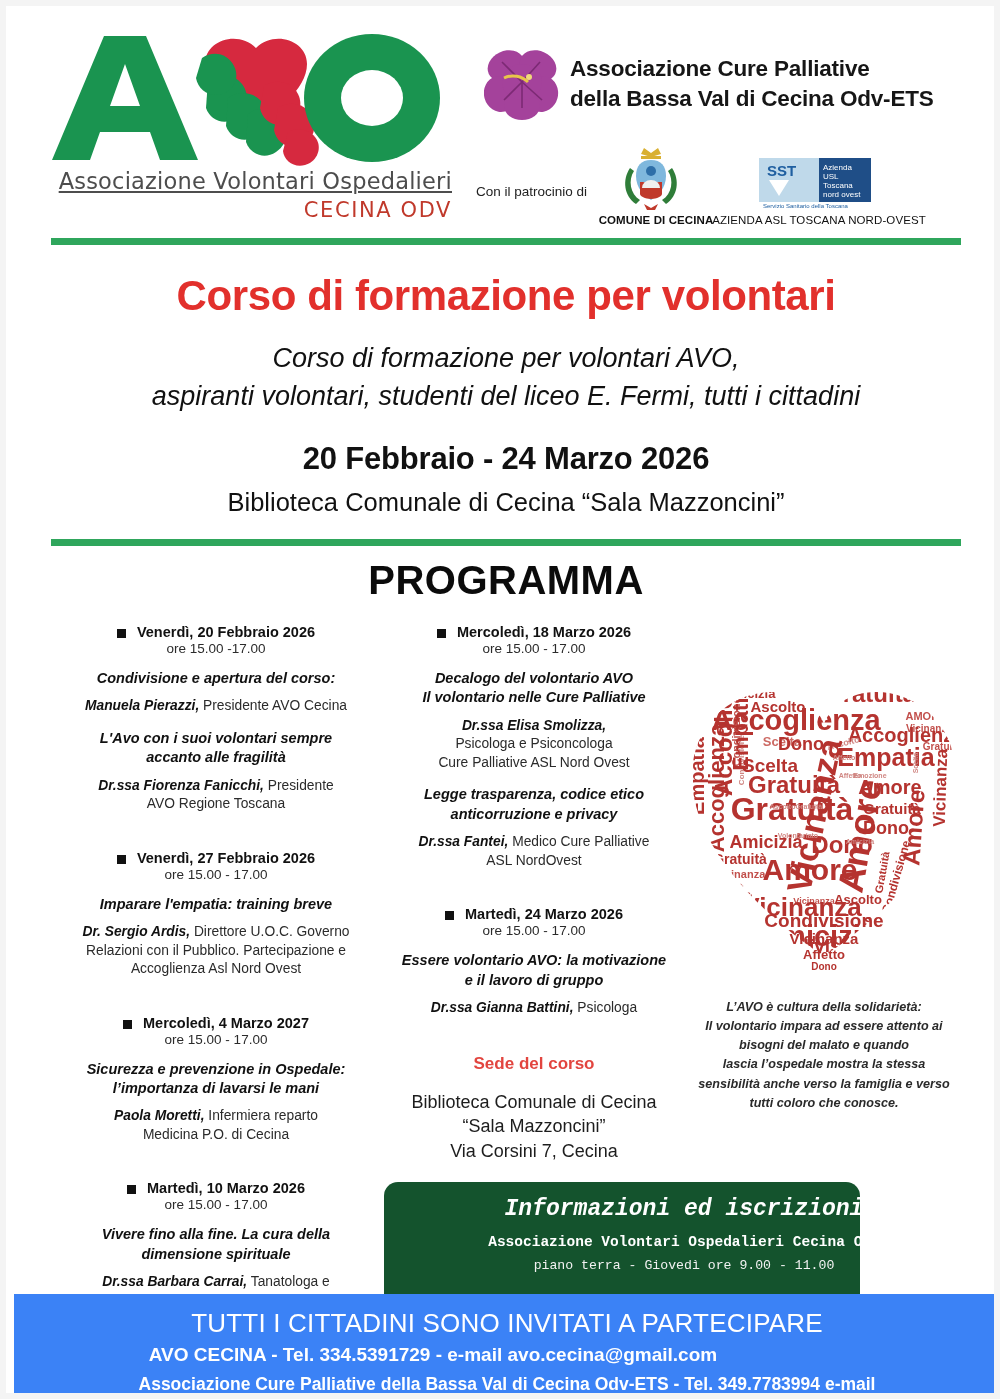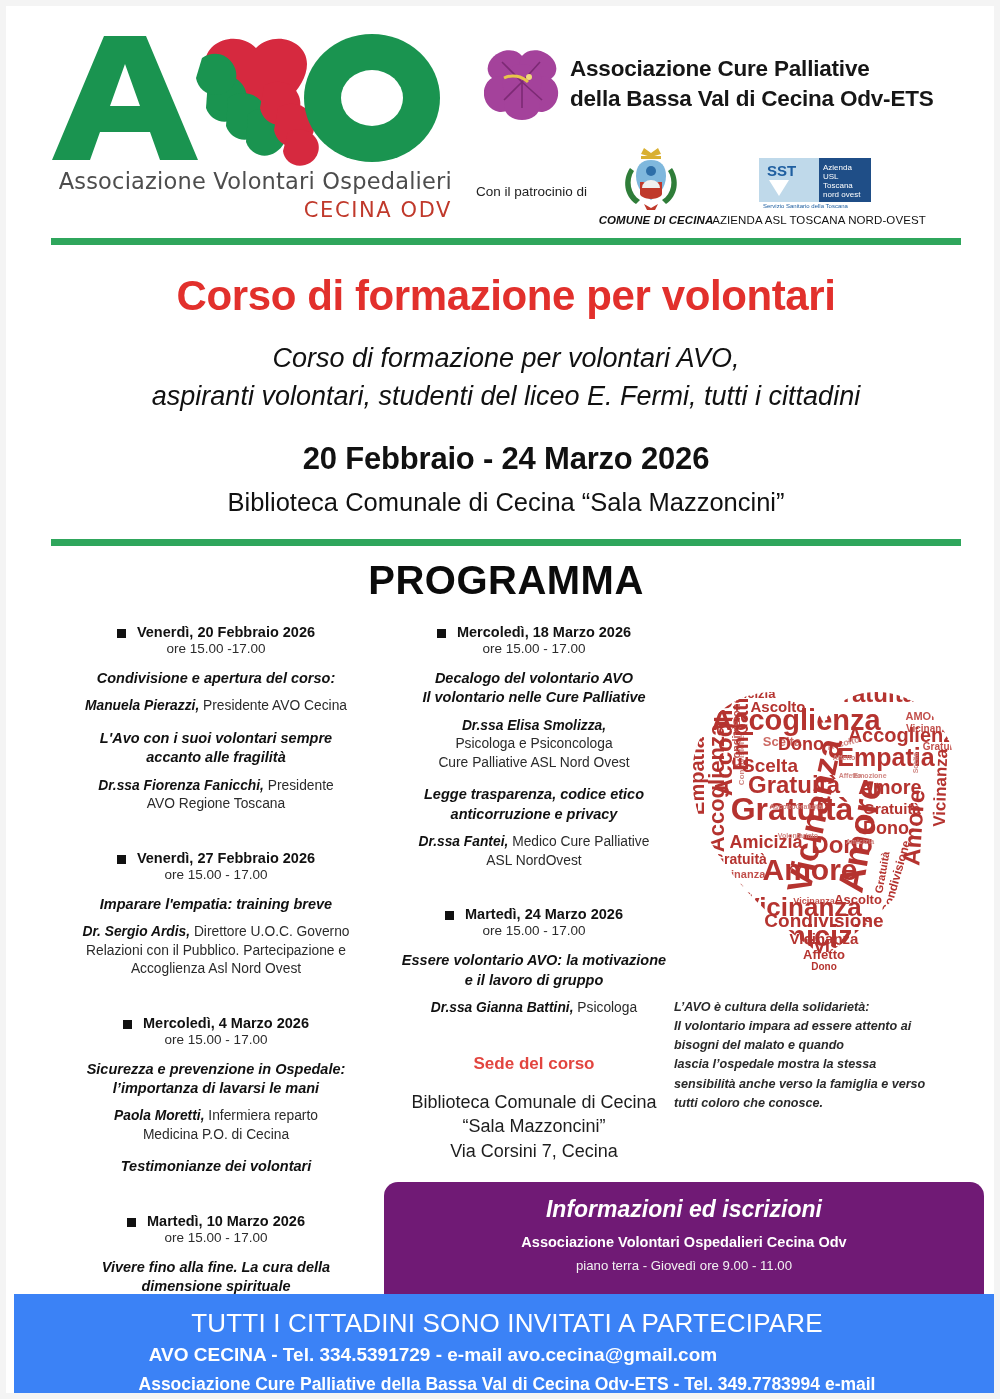--- a/index.html
+++ b/index.html
@@ -6,34 +6,34 @@
   body{font-family:"Liberation Sans",sans-serif;}
   .page{
     position:relative;width:1000px;height:1399px;background:#ffffff;
     box-sizing:border-box;border:6px solid #f4f4f4;overflow:hidden;
   }
   
   .header{position:absolute;left:0;top:0;width:1000px;height:232px;}
   .logo-avo{position:absolute;left:36px;top:22px;width:410px;height:205px;}
   .avo-mark{position:absolute;left:0;top:0;width:410px;height:140px;}
   .avo-sub{position:absolute;left:0;top:140px;width:410px;text-align:right;
-    font-size:22.5px;color:#4d4d4d;letter-spacing:.2px;font-family:"DejaVu Sans",sans-serif;}
+    font-size:22.5px;color:#4d4d4d;letter-spacing:.2px;font-family:"DejaVu Sans",sans-serif;text-decoration:underline;}
   .avo-sub2{position:absolute;left:0;top:170px;width:410px;text-align:right;
     font-size:21px;color:#c0392b;letter-spacing:1.6px;font-family:"DejaVu Sans",sans-serif;}
 
   .acp{position:absolute;left:478px;top:38px;width:500px;height:90px;}
   .acp-flower{position:absolute;left:0;top:0;width:76px;height:78px;}
   .acp-txt{position:absolute;left:86px;top:10px;font-size:22.5px;font-weight:bold;
     color:#161616;line-height:1.34;letter-spacing:-.2px;}
 
   .patro{position:absolute;left:470px;top:140px;width:520px;height:90px;}
   .patro-lab{position:absolute;left:0px;top:38px;font-size:13.5px;color:#222;}
   .crest{position:absolute;left:138px;top:0px;width:74px;height:66px;}
   .crest-cap{position:absolute;left:105px;top:68px;width:150px;text-align:center;
-    font-size:11.5px;font-weight:bold;color:#111;letter-spacing:.1px;font-style:italic;}
+    font-size:11.5px;font-weight:bold;color:#111;letter-spacing:.1px;}
   .asl{position:absolute;left:283px;top:12px;width:112px;height:52px;}
   .asl-cap{position:absolute;left:228px;top:68px;width:230px;text-align:center;
     font-size:11.5px;font-weight:normal;color:#111;letter-spacing:.1px;}
 
   
   .rule{position:absolute;left:45px;width:910px;height:7px;background:#2fa65c;}
   .rule.r1{top:232px;}
   .rule.r2{top:533px;}
 
   
@@ -65,26 +65,26 @@
   .sess-person b{font-weight:bold;font-style:italic;color:#111;}
   .gap-l{height:34px;}
 
   
   .sede{position:absolute;left:378px;top:1048px;width:300px;text-align:center;}
   .sede-h{font-size:17px;font-weight:bold;color:#e2453f;}
   .sede-l{font-size:18px;color:#1d1d1d;line-height:1.36;margin-top:16px;}
 
   
   .heart-wrap{position:absolute;left:668px;top:662px;width:300px;height:300px;}
-  .quote{position:absolute;left:668px;top:992px;width:300px;text-align:left;
+  .quote{position:absolute;left:668px;top:992px;width:300px;text-align:center;
     font-size:12.6px;font-style:italic;font-weight:bold;color:#2a2a2a;line-height:1.52;}
 
   
-  .infobox{position:absolute;left:378px;top:1176px;width:600px;height:112px;
-    background:#701a75;border-radius:14px 14px 0 0;}
+  .infobox{position:absolute;left:378px;top:1176px;width:476px;height:112px;
+    background:#14532d;border-radius:14px 14px 0 0;font-family:Liberation Mono, monospace;}
   .info-h{position:absolute;left:0;top:14px;width:600px;text-align:center;
     font-size:23px;font-style:italic;font-weight:bold;color:#ffffff;}
   .info-1{position:absolute;left:0;top:52px;width:600px;text-align:center;
     font-size:14.5px;font-weight:bold;color:#ffffff;}
   .info-2{position:absolute;left:0;top:74px;width:600px;text-align:center;
     font-size:13.2px;color:#f2f2f2;line-height:1.5;}
 
   
   .footer{position:absolute;left:8px;top:1288px;width:986px;height:105px;background:#3b82f6;}
   .foot-1{position:absolute;left:0;top:14px;width:986px;text-align:center;
@@ -220,26 +220,25 @@
           <span class="sess-date">Venerdì, 27 Febbraio 2026</span>
         </div>
         <div class="sess-time">ore 15.00 - 17.00</div>
         <div class="sess-topic">Imparare l'empatia: training breve</div>
         <div class="sess-person"><b>Dr. Sergio Ardis,</b><span> Direttore U.O.C. Governo<br>Relazioni con il Pubblico. Partecipazione e<br>Accoglienza Asl Nord Ovest</span></div>
       </div>
       <div class="gap-l"></div>
       <div class="session">
         <div class="sess-head">
           <span class="bullet"></span>
-          <span class="sess-date">Mercoledì, 4 Marzo 2026</span>
+          <span class="sess-date">Mercoledì, 4 Marzo 2027</span>
         </div>
         <div class="sess-time">ore 15.00 - 17.00</div>
         <div class="sess-topic">Sicurezza e prevenzione in Ospedale:<br>l’importanza di lavarsi le mani</div>
         <div class="sess-person"><b>Paola Moretti,</b><span> Infermiera reparto<br>Medicina P.O. di Cecina</span></div>
-        <div class="sess-topic">Testimonianze dei volontari</div>
       </div>
       <div class="gap-l"></div>
       <div class="session">
         <div class="sess-head">
           <span class="bullet"></span>
           <span class="sess-date">Martedì, 10 Marzo 2026</span>
         </div>
         <div class="sess-time">ore 15.00 - 17.00</div>
         <div class="sess-topic">Vivere fino alla fine. La cura della<br>dimensione spirituale</div>
         <div class="sess-person"><b>Dr.ssa Barbara Carrai,</b><span> Tanatologa e<br>Assistente spirituale in Cure Palliative<br>ASL Nord Ovest</span></div>

